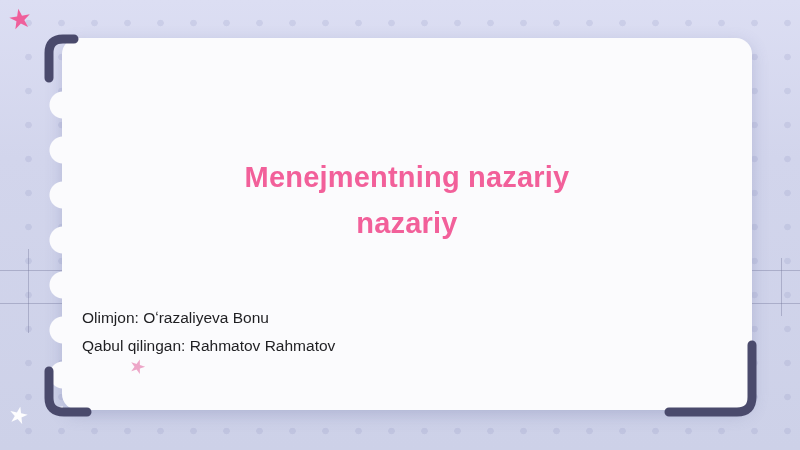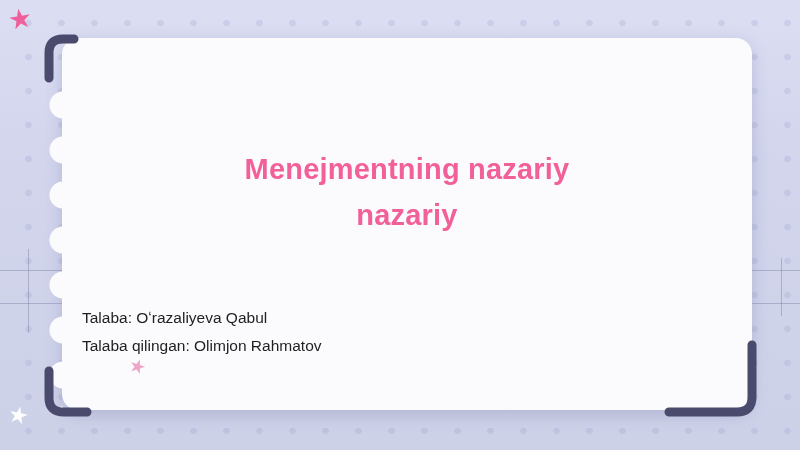--- a/index.html
+++ b/index.html
@@ -83,28 +83,28 @@
 <div class="dots-overlay"></div>
 
 <div class="grid-line gl-h1"></div>
 <div class="grid-line gl-h2"></div>
 <div class="grid-line gl-v-left"></div>
 <div class="grid-line gl-v-right"></div>
 
 <div class="card">
   <div class="scallops"></div>
 
-  <h1 class="title" style="margin:8px;">
+  <h1 class="title" style="margin:16px;">
     <span class="line">Menejmentning nazariy</span>
     <span class="line">nazariy</span>
   </h1>
 
   <div class="credits">
-    <span class="credit-line">Talaba: Oʻrazaliyeva Qabul</span>
-    <span class="credit-line">Talaba qilingan: Olimjon Rahmatov</span>
+    <span class="credit-line">Olimjon: Oʻrazaliyeva Bonu</span>
+    <span class="credit-line">Qabul qilingan: Rahmatov Rahmatov</span>
   </div>
 </div>
 
 <svg class="brackets-svg" viewBox="0 0 800 450" width="800" height="450">
   <path class="bracket-path" d="M 74 39 L 63 39 Q 49 39 49 53 L 49 78"></path>
   <path class="bracket-path" d="M 49 371 L 49 398 Q 49 412 64 412 L 87 412"></path>
   <path class="bracket-path" d="M 752 345 L 752 397 Q 752 412 737 412 L 669 412"></path>
 </svg>
 
 <span class="deco star-top-left">★</span>

